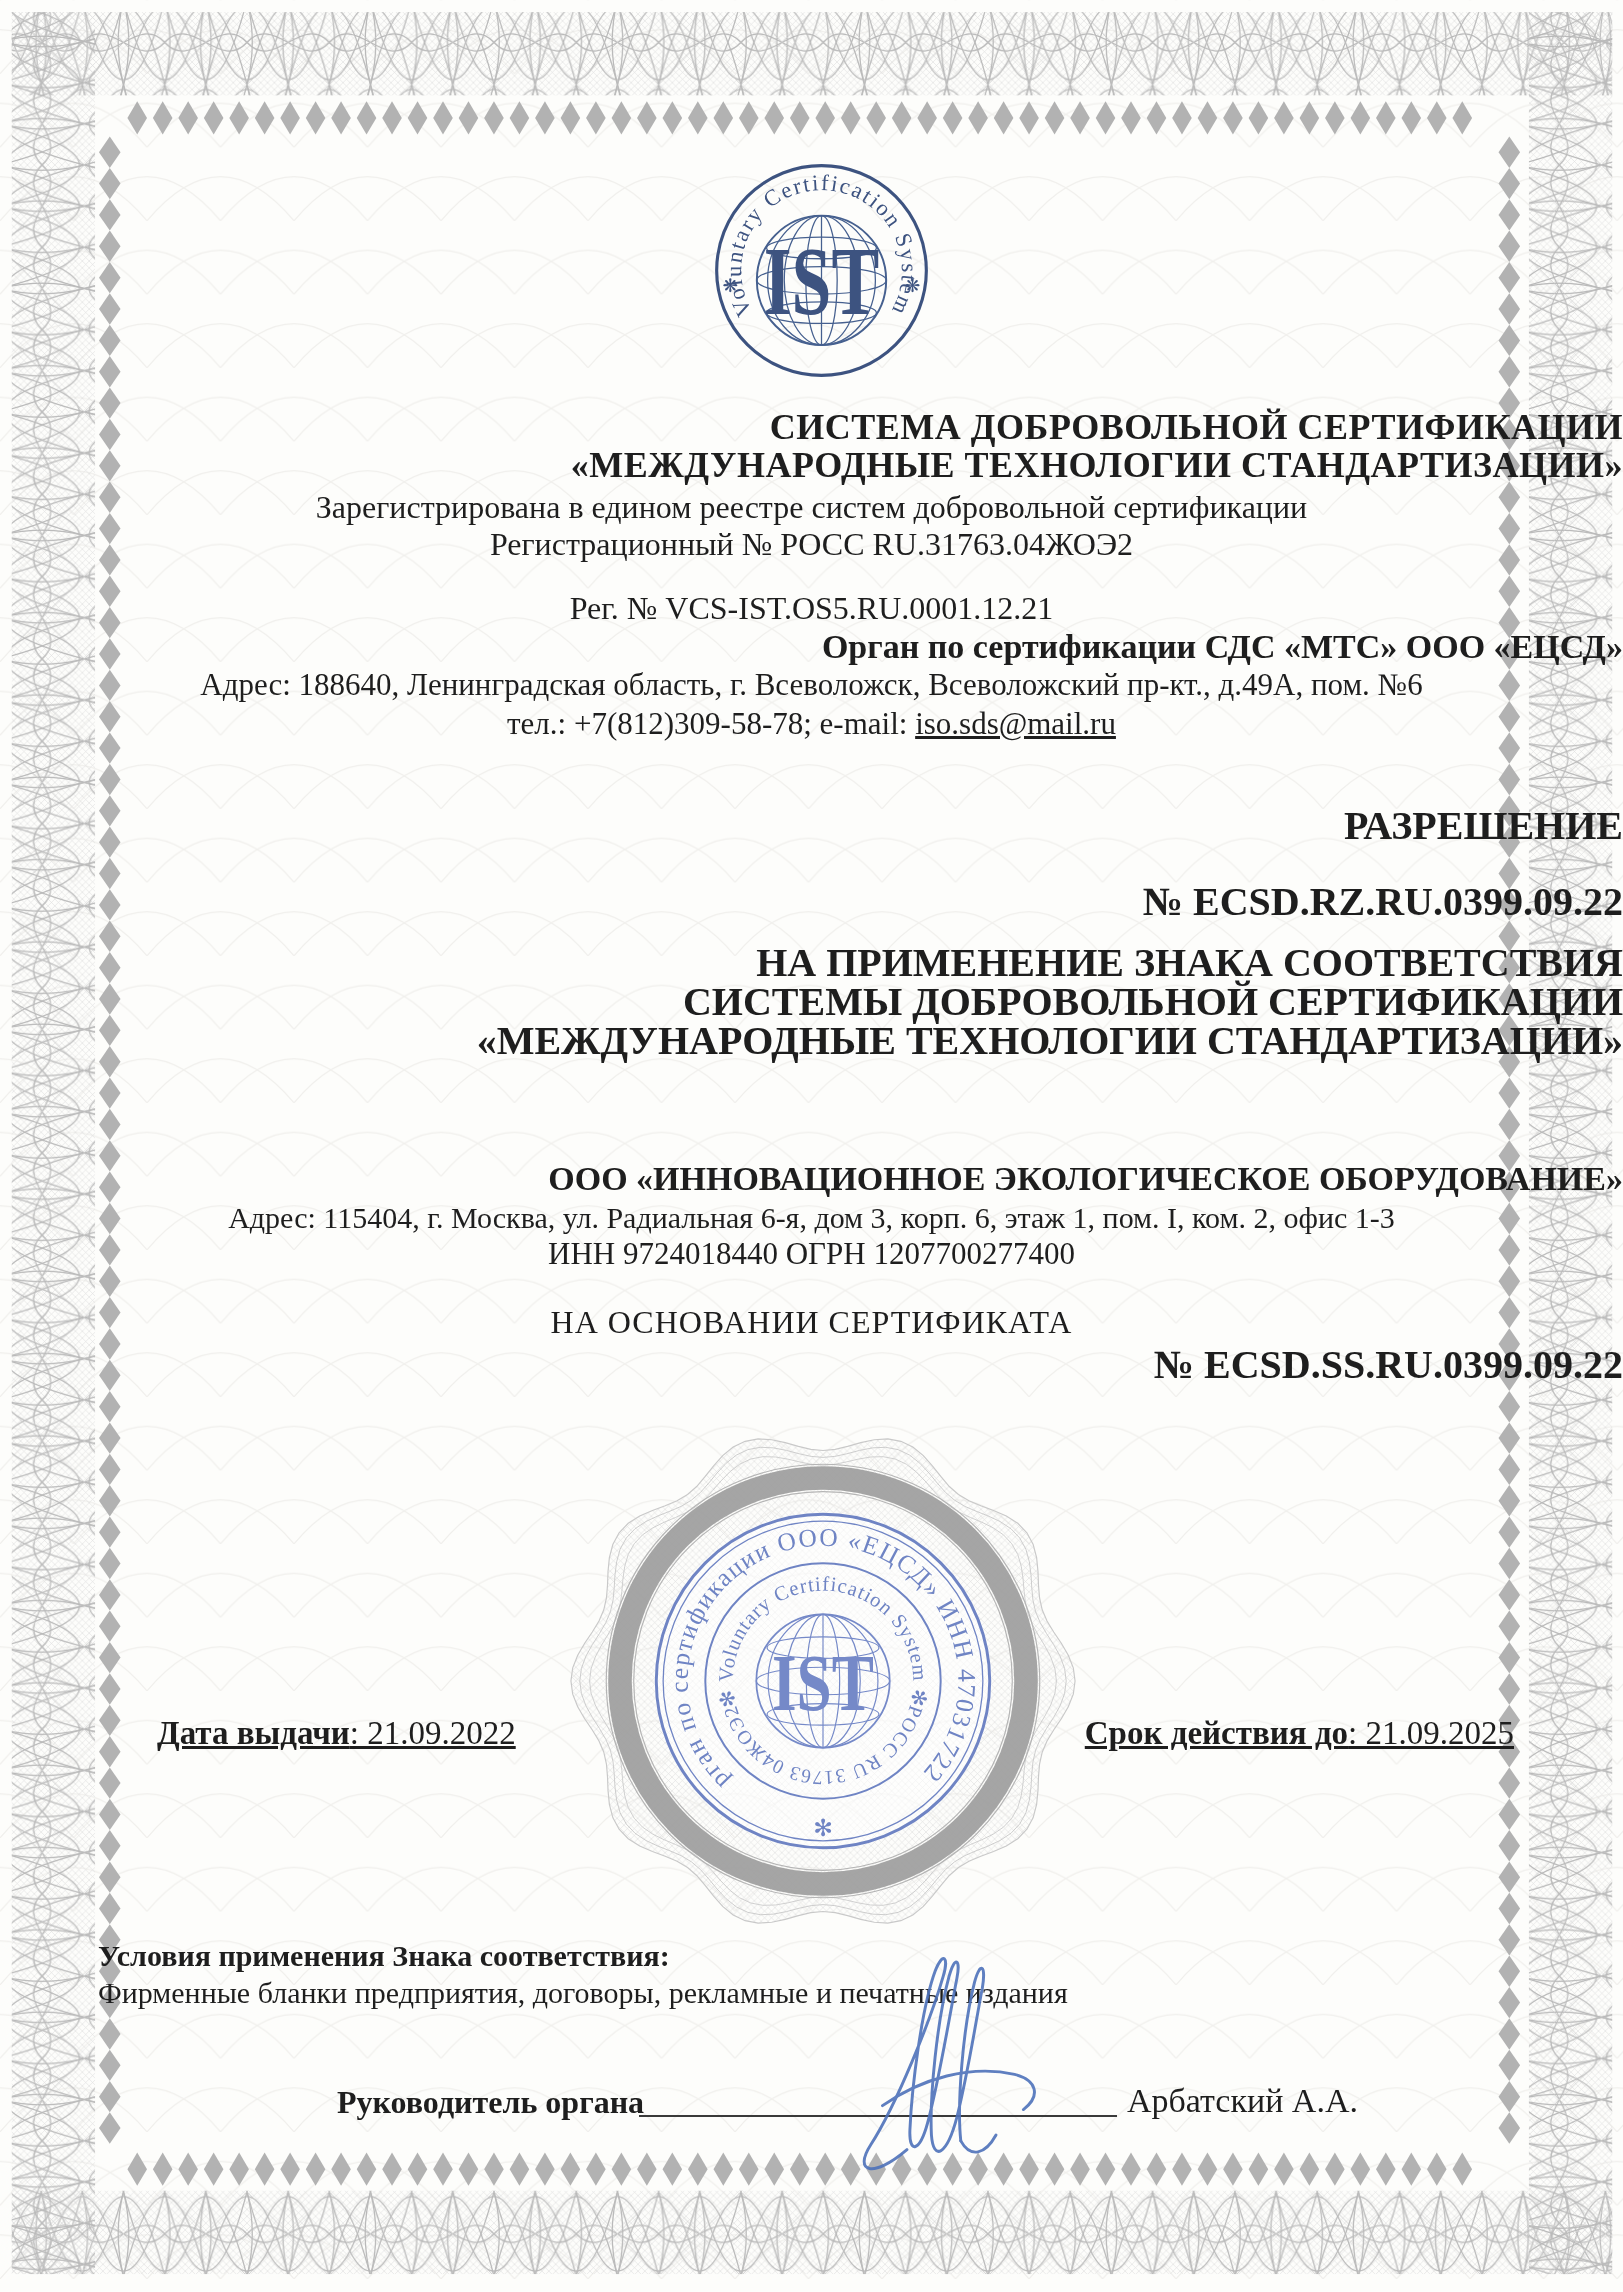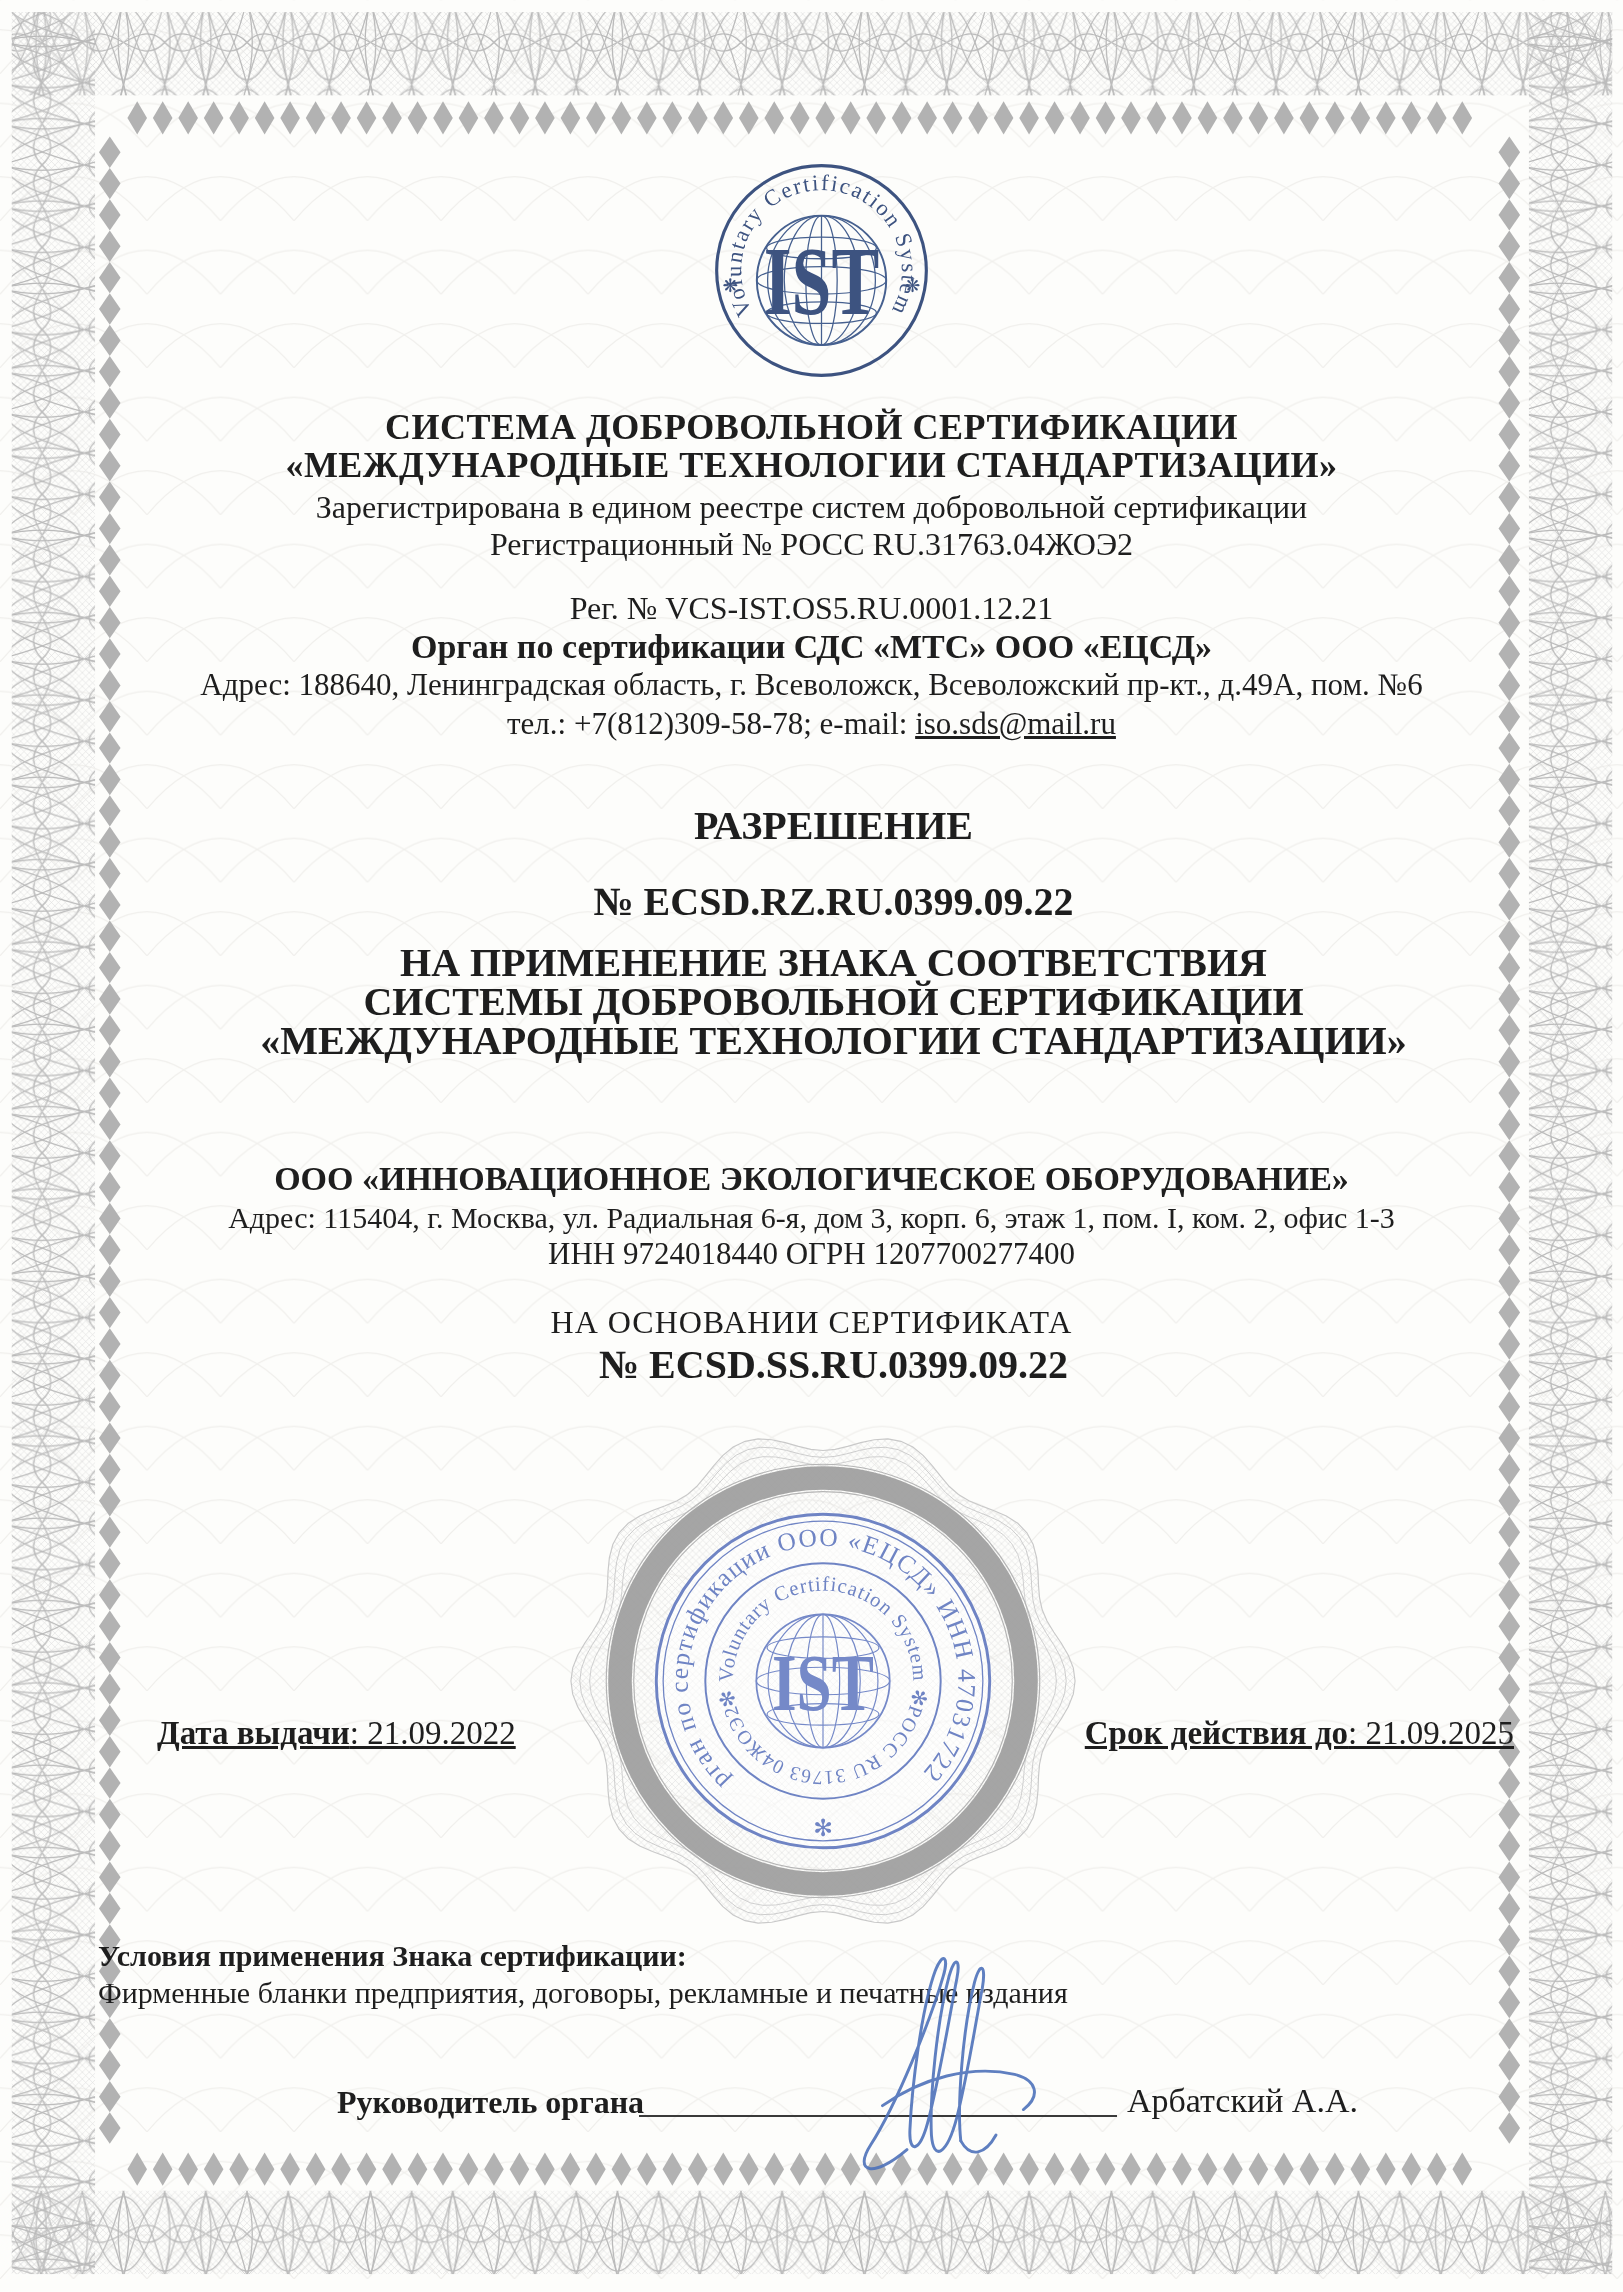--- a/index.html
+++ b/index.html
@@ -1,20 +1,20 @@
 <!DOCTYPE html>
 <html><head>
 <meta charset="utf-8">
 <style>
   html,body{margin:0;padding:0;background:#e8e8e8;}
   .page{position:relative;width:1623px;height:2293px;background:#fdfdfb;overflow:hidden;
         font-family:"Liberation Serif","DejaVu Serif",serif;color:#1e1e1e;}
   .abs{position:absolute;}
   .cline{position:absolute;left:0;right:0;text-align:center;white-space:nowrap;}
-  .b{font-weight:bold;}
+  .b{font-weight:bold;text-align:right;}
   .s31{font-size:30px;}
   .s32{font-size:31px;}
   .s33{font-size:32px;}
   .s34{font-size:33px;text-decoration:underline;}
   .s35{font-size:34px;}
   .s36{font-size:40px;margin-left:44px;}
   .s37{font-size:36px;letter-spacing:0.5px;}
   .ls1{letter-spacing:1px;}
   .email{text-decoration:underline;}
   .sig-line{position:absolute;left:639px;top:2115px;width:478px;border-bottom:2px solid #3a3a3a;height:0;}
@@ -423,21 +423,21 @@
     </g>
   </svg>
 
   <div class="abs s34" style="left:157px;top:1715px;white-space:nowrap;">
     <span class="b">Дата выдачи</span><span>: 21.09.2022</span>
   </div>
   <div class="abs s34" style="right:109px;top:1715px;white-space:nowrap;">
     <span class="b">Срок действия до</span><span>: 21.09.2025</span>
   </div>
 
-  <div class="abs b s31" style="left:98px;top:1939px;">Условия применения Знака сертификации:</div>
+  <div class="abs b s31" style="left:98px;top:1939px;">Условия применения Знака соответствия:</div>
   <div class="abs s31" style="left:98px;top:1976px;">Фирменные бланки предприятия, договоры, рекламные и печатные издания</div>
 
   <div class="abs b s33" style="left:337px;top:2084px;">Руководитель органа</div>
   <div class="sig-line"></div>
   <div class="abs s35" style="left:1127px;top:2082px;">Арбатский А.А.</div>
 
   <svg class="abs" style="left:814px;top:1949px;" width="274" height="235" viewBox="0 0 280 240">
     <g fill="none" stroke="#4e72ba" stroke-width="3" stroke-linecap="round" opacity="0.9">
       <path d="M95,205 C60,235 40,228 58,200 C85,158 120,70 132,28 C138,8 132,2 124,22 C110,60 100,140 98,185 C97,210 108,207 116,178 C128,134 140,60 146,30 C150,10 144,6 138,28 C126,72 118,150 120,190 C122,218 136,210 146,172 C158,124 166,70 172,40 C176,16 170,12 164,34 C152,82 146,158 150,196"></path>
       <path d="M70,160 C110,132 160,118 205,128 C228,134 232,150 214,164"></path>

